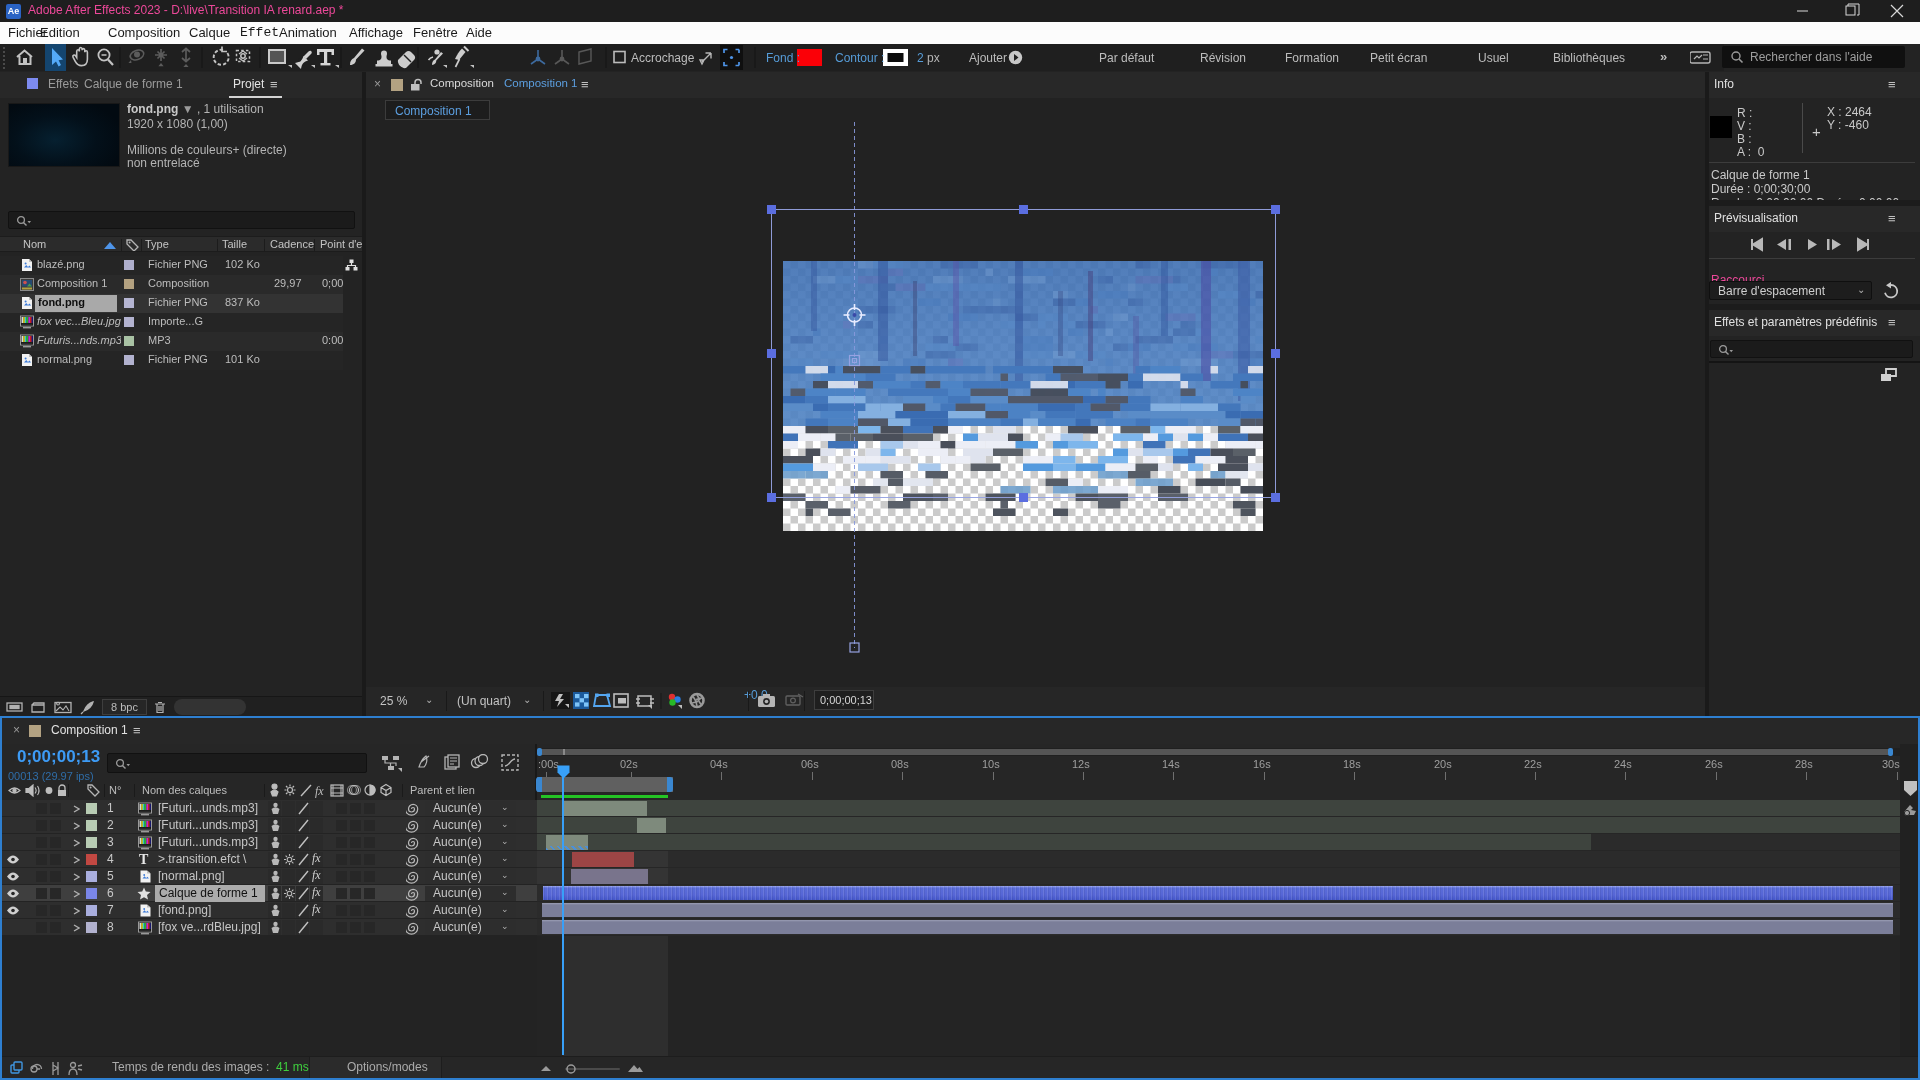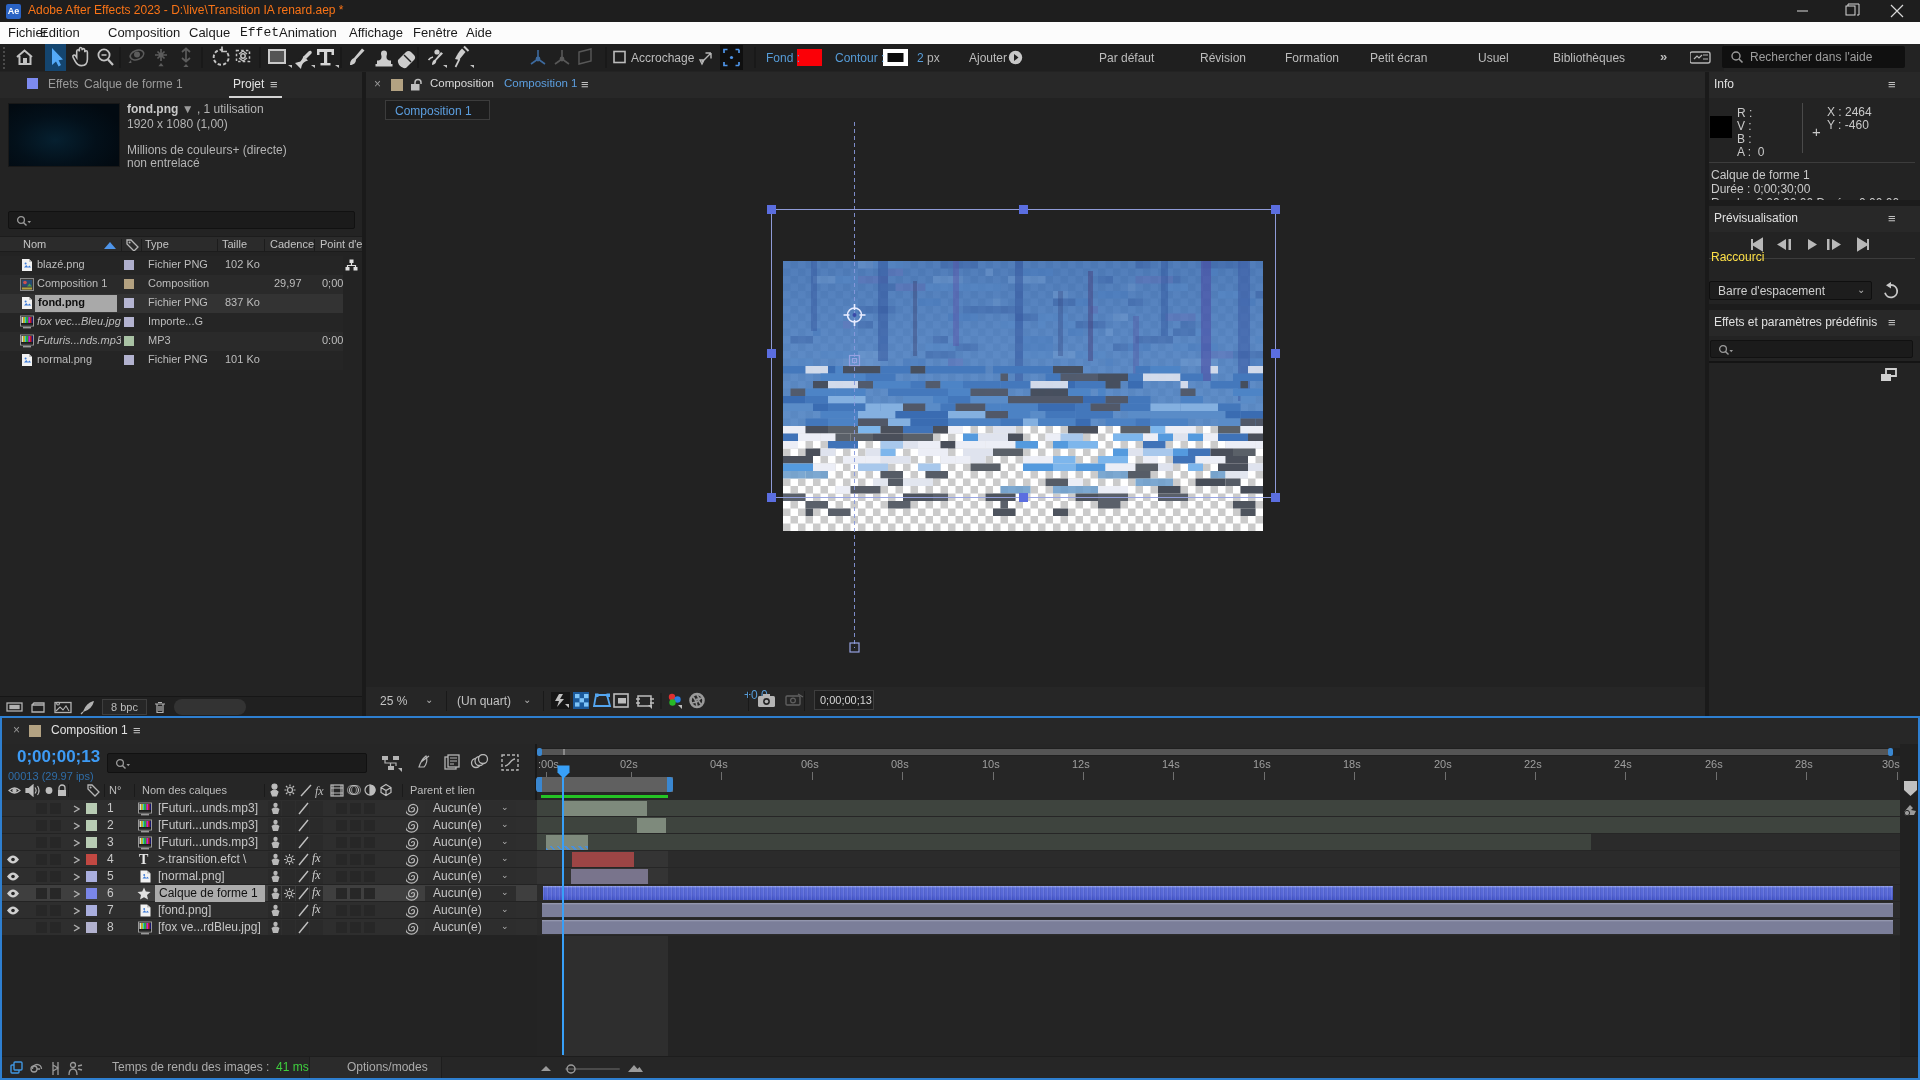--- a/index.html
+++ b/index.html
@@ -21,21 +21,21 @@
 .hamb{position:absolute;color:#c0c0c0;font-size:13px;} .g12{font-size:12px;}
 .c-dim{color:#9b9b9b;} .c-mid{color:#bdbdbd;} .c-blu{color:#569cd8;}
 .searchbox{position:absolute;background:#1b1b1b;border:1px solid #111;border-radius:2px;}
 </style>
 </head>
 <body>
 <div id="app">
 
 <div class="abs" id="titlebar">
   <div class="abs" style="left:6px;top:4px;width:15px;height:15px;background:#2a63c4;border-radius:2px;color:#fff;font-size:9px;font-weight:bold;text-align:center;line-height:15px;">Ae</div>
-  <div class="txt" style="left:28px;top:3px;font-size:12px;color:#f97316;">Adobe After Effects 2023 - D:\live\Transition IA renard.aep *</div>
+  <div class="txt" style="left:28px;top:3px;font-size:12px;color:#ec4899;">Adobe After Effects 2023 - D:\live\Transition IA renard.aep *</div>
   <svg class="abs" style="left:1790px;top:0" width="130" height="22" viewBox="0 0 130 22">
     <line x1="7" y1="11" x2="18" y2="11" stroke="#d8d8d8" stroke-width="1"></line>
     <rect x="56" y="6" width="9" height="9" fill="none" stroke="#d8d8d8" stroke-width="1"></rect>
     <path d="M58 6 v-2 h11 v11 h-2" fill="none" stroke="#d8d8d8" stroke-width="1"></path>
     <path d="M101 5 l12 12 M113 5 l-12 12" stroke="#d8d8d8" stroke-width="1.2"></path>
   </svg>
 </div>
 
 <div class="abs" id="menubar">
   <span class="menuitem" style="left:8px;">Fichier</span>
@@ -886,21 +886,21 @@
   <svg class="abs" style="left:41px;top:165px" width="122" height="15" viewBox="0 0 122 15">
     <g fill="#b8b8b8">
       <path d="M2 2 v11 M12 2 v11 l-9-5.5 z" stroke="#b8b8b8" stroke-width="2"></path>
       <path d="M36 2 v11 l-9-5.5 z M38.5 2 h2.5 v11 h-2.5 z"></path>
       <path d="M58 2 v11 l9-5.5 z"></path>
       <path d="M84 2 v11 l9-5.5 z M81.5 2 h-2.5 v11 h2.5 z" transform="translate(-2,0)"></path>
       <path d="M108 2 v11 l9-5.5 z M118 2 v11" stroke="#b8b8b8" stroke-width="2"></path>
     </g>
   </svg>
   <div class="abs" style="left:0;top:186px;width:206px;height:1px;background:#3c3c3c;"></div>
-  <span class="txt g12" style="left:2px;top:178px;color:#fde047;">Raccourci</span>
+  <span class="txt g12" style="left:2px;top:201px;color:#ec4899;">Raccourci</span>
   <div class="abs" style="left:0;top:209px;width:163px;height:19px;background:#1d1d1d;border:1px solid #0f0f0f;border-radius:2px;">
     <span class="txt g12" style="left:8px;top:2px;color:#cfcfcf;">Barre d'espacement</span>
     <span class="txt" style="left:147px;top:2px;font-size:10px;color:#b0b0b0;">⌄</span>
   </div>
   <svg class="abs" style="left:172px;top:210px" width="20" height="18" viewBox="0 0 20 18">
     <path d="M10 3 a6.2 6.2 0 1 1-6 7.8" fill="none" stroke="#c9c9c9" stroke-width="1.8"></path>
     <path d="M10 0 v6.5 l-5-3.2 z" fill="#c9c9c9"></path>
   </svg>
   <div class="abs" style="left:0;top:232px;width:211px;height:6px;background:#1c1c1c;"></div>
   <div class="ptabbar" style="top:238px;height:26px;">

